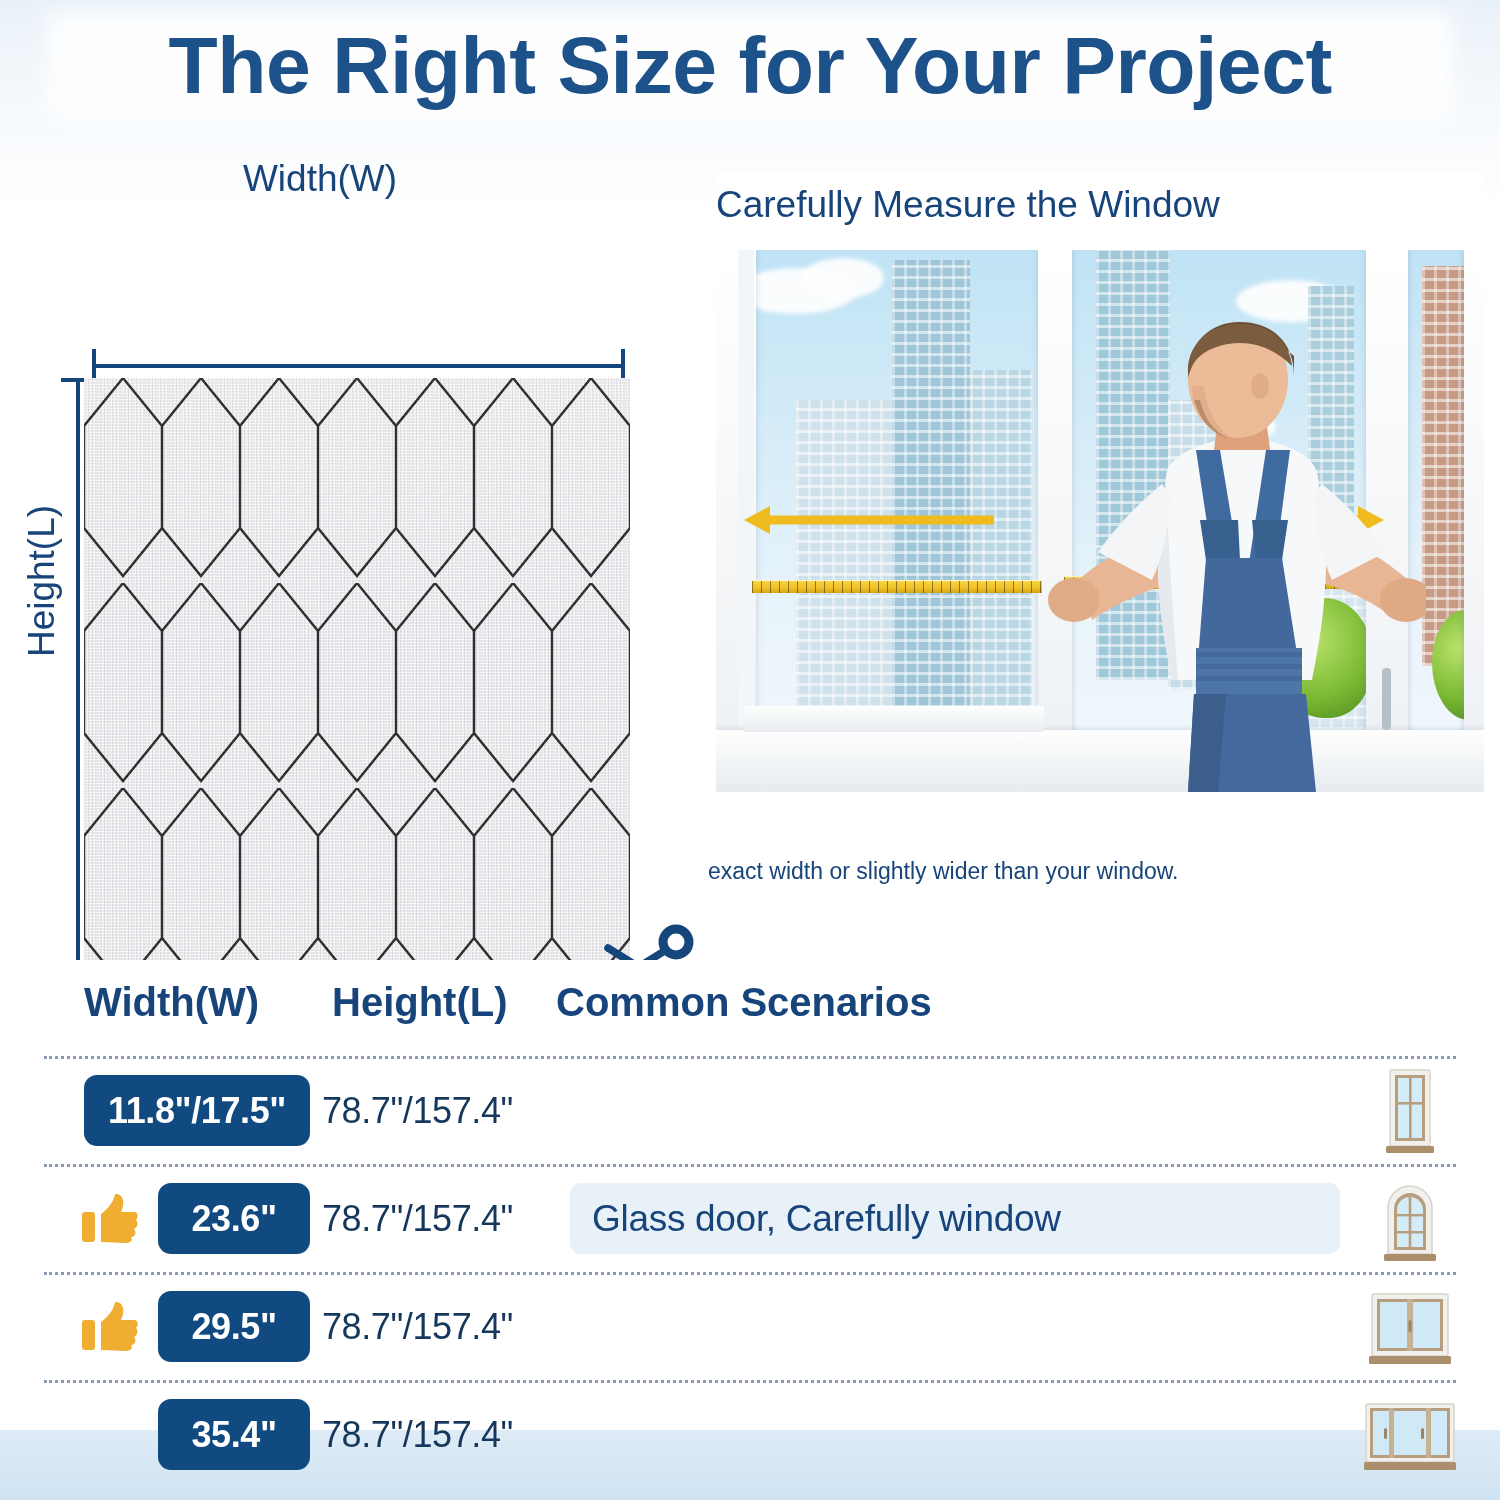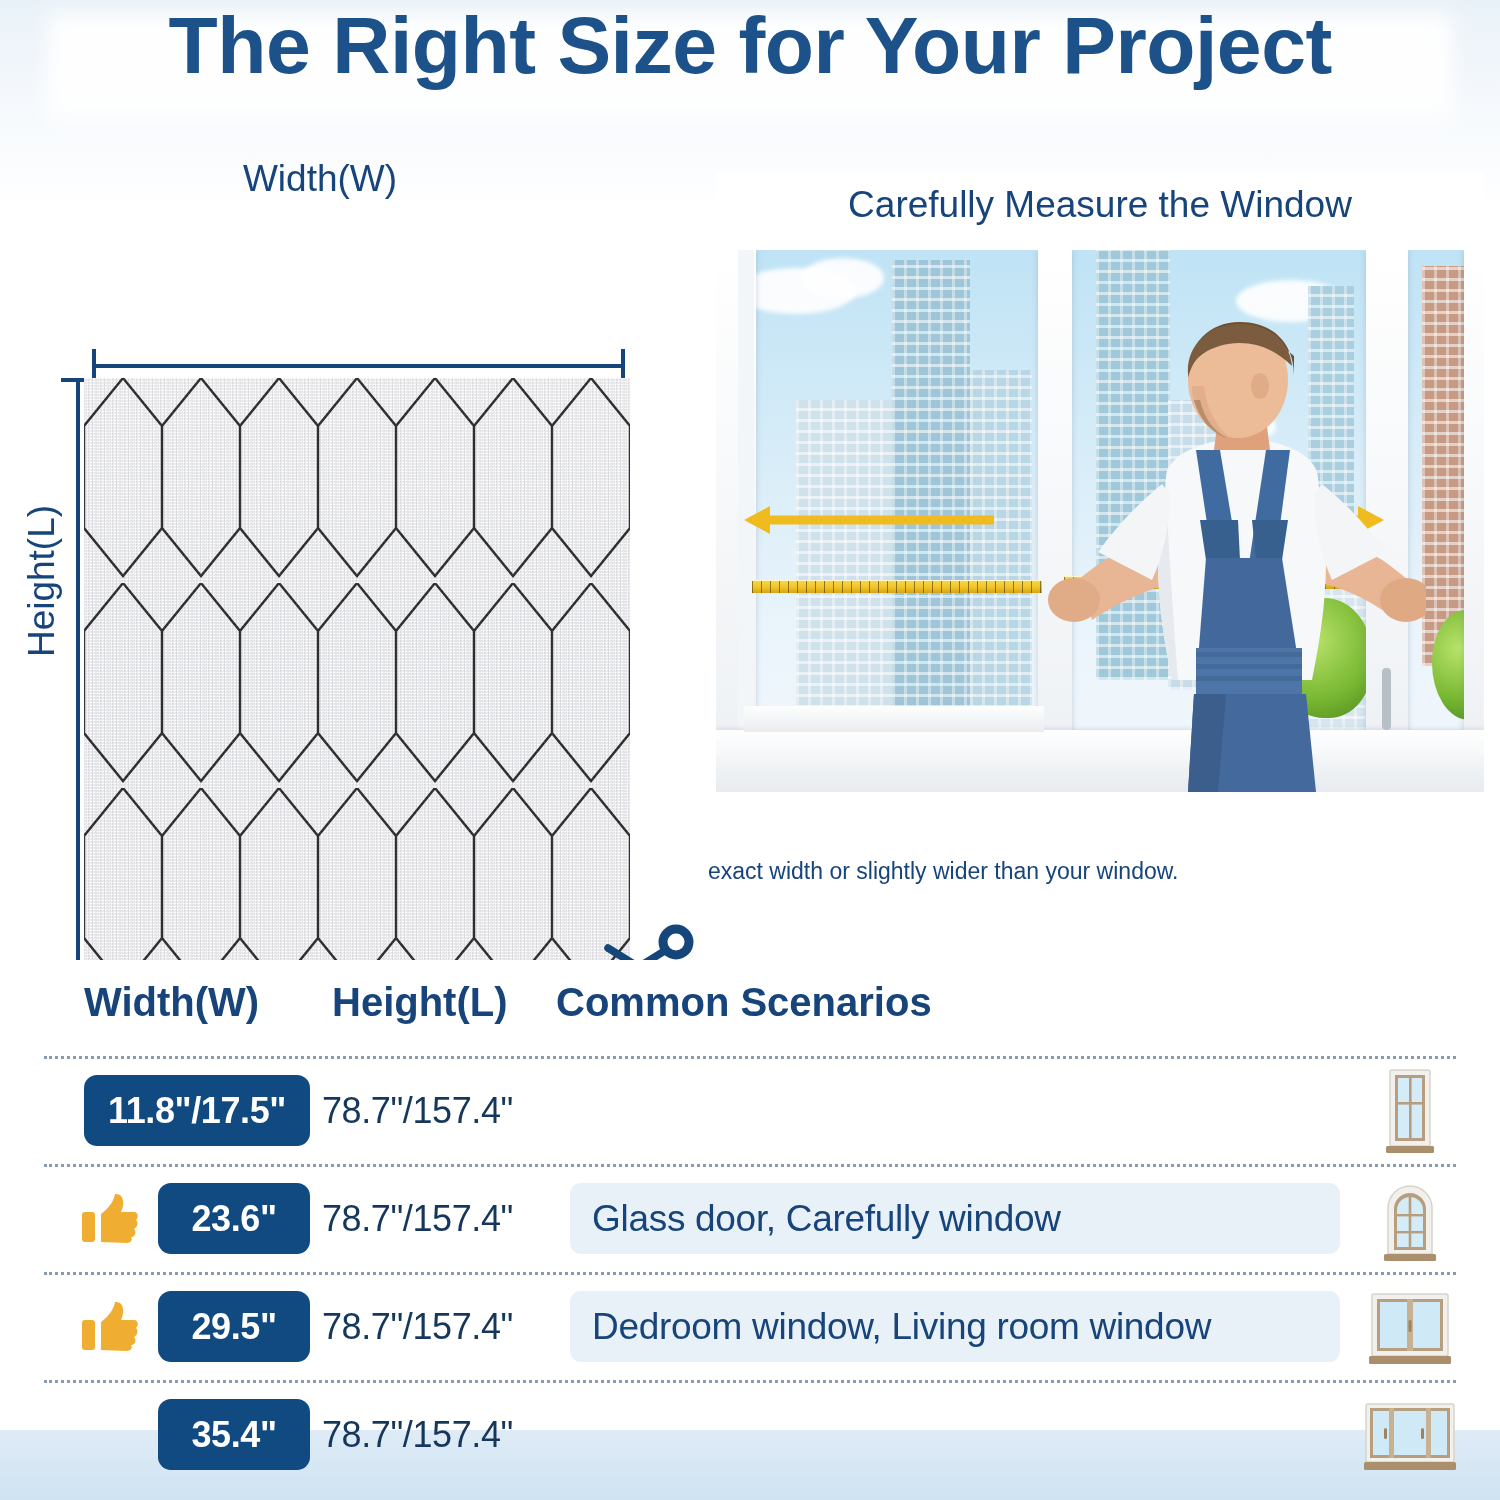--- a/index.html
+++ b/index.html
@@ -22,20 +22,21 @@
     position: relative;
   }
 
   
   .title-bar {
     position: absolute;
     left: 0; top: 0;
     width: 1500px;
     height: 132px;
     display: flex;
+    align-items: center;
     justify-content: center;
   }
   .title-bar::before {
     content: "";
     position: absolute;
     left: 48px; right: 48px; top: 14px; bottom: 14px;
     background: #ffffff;
     filter: blur(10px);
     opacity: .95;
   }
@@ -180,21 +181,20 @@
     position: absolute;
     left: 716px; top: 172px;
     width: 768px; height: 620px;
     background: #ffffff;
     overflow: hidden;
   }
   .photo-title {
     position: absolute;
     left: 0; top: 12px;
     width: 768px;
-    text-align: center;
     font-size: 37px;
     color: #17447a;
     z-index: 6;
   }
   .photo {
     position: absolute;
     left: 0; top: 78px;
     width: 768px; height: 542px;
     overflow: hidden;
     background: #dff0f8;
@@ -582,21 +582,20 @@
 
   <div class="trow" style="top:318px;">
     <svg class="thumb" viewBox="0 0 58 58">
       <rect x="2" y="22" width="13" height="30" rx="3" fill="#efae32"></rect>
       <path d="M21 52 L21 24 C21 24 33 16 35 4 C44 3 45 14 41 22 L54 22
                C58 22 59 27 56 30 C59 33 57 38 54 39 C57 42 55 47 51 47
                C53 50 51 53 47 53 Z" fill="#efae32"></path>
     </svg>
     <div class="wbadge narrow">29.5"</div>
     <div class="hcell">78.7"/157.4"</div>
-    <div class="scell">Dedroom window, Living room window</div>
     <svg class="wicon" viewBox="0 0 92 92">
       <rect x="8" y="12" width="76" height="62" rx="2" fill="#f2f0ec" stroke="#d8d3cb" stroke-width="1.5"></rect>
       <rect x="13" y="17" width="66" height="52" fill="#b79e7f"></rect>
       <rect x="16" y="20" width="27" height="46" fill="#cfeaf6"></rect>
       <rect x="49" y="20" width="27" height="46" fill="#cfeaf6"></rect>
       <rect x="43" y="17" width="6" height="52" fill="#c8b193"></rect>
       <rect x="44.5" y="38" width="3" height="12" rx="1.5" fill="#9a8464"></rect>
       <rect x="5" y="74" width="82" height="8" rx="1.5" fill="#ab8f6d"></rect>
     </svg>
   </div>

